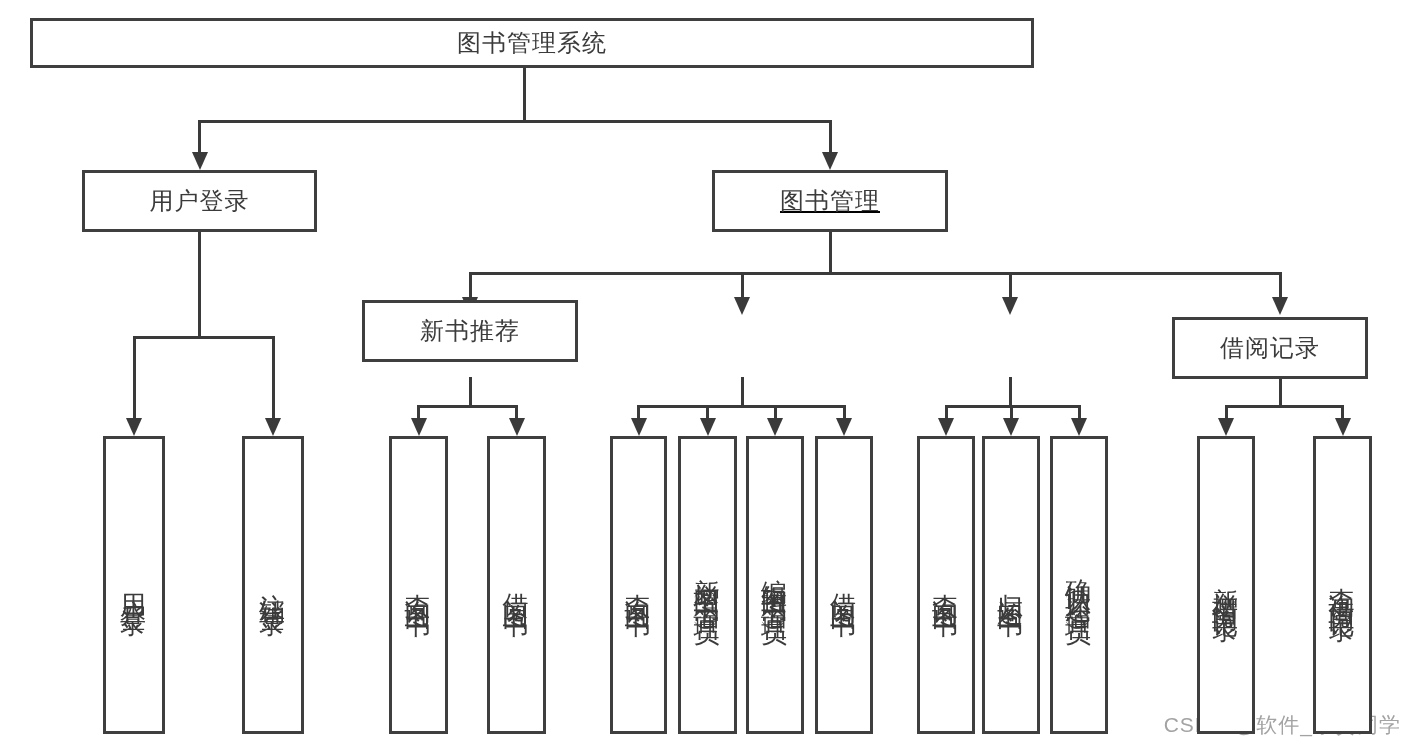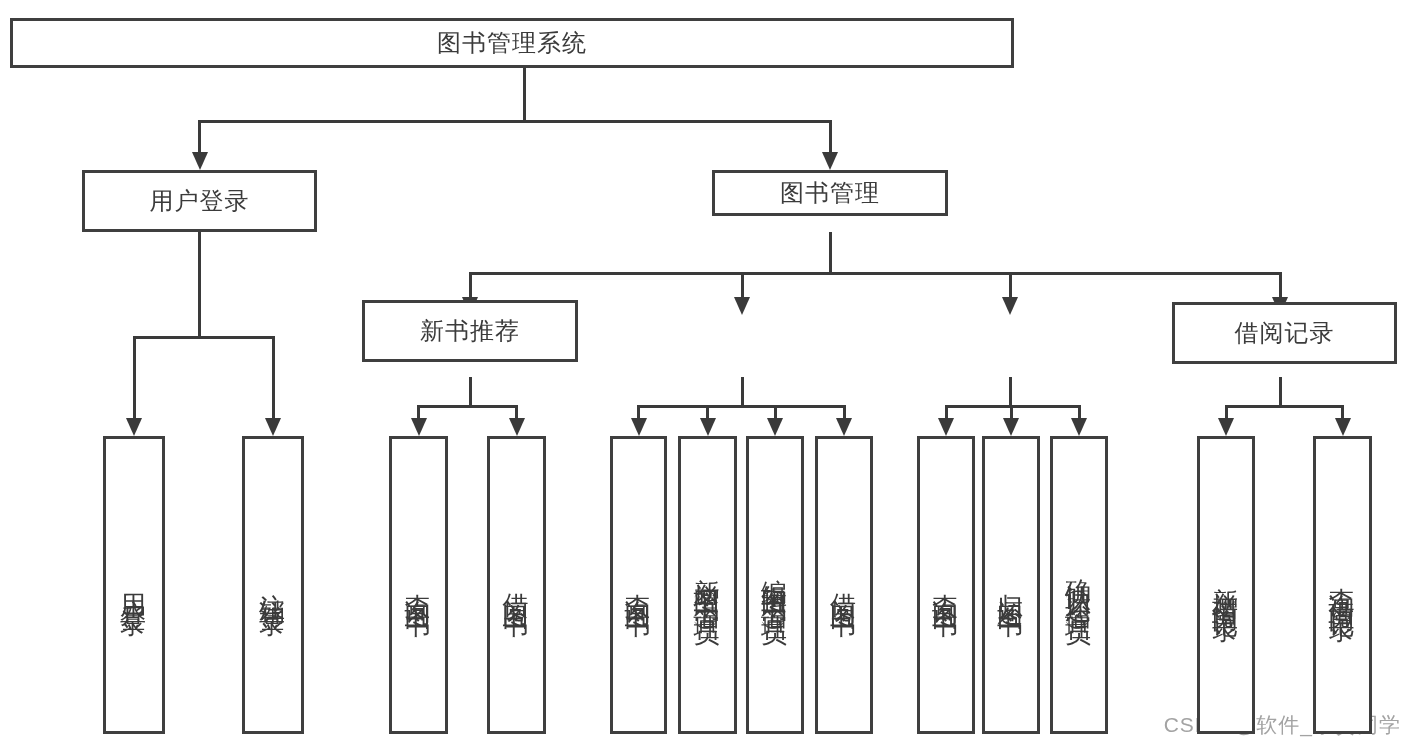--- a/index.html
+++ b/index.html
@@ -110,33 +110,33 @@
     <div class="edge-line" style="left: 1009.5px; top: 405px; width: 3px; height: 13px; background: rgb(58, 58, 58);"></div>
     <div class="arrowhead" style="left: 1003px; top: 418px; border-top-color: rgb(58, 58, 58);"></div>
     <div class="edge-line" style="left: 1077.5px; top: 405px; width: 3px; height: 13px; background: rgb(58, 58, 58);"></div>
     <div class="arrowhead" style="left: 1071px; top: 418px; border-top-color: rgb(58, 58, 58);"></div>
     <div class="edge-line" style="left: 1278.5px; top: 377px; width: 3px; height: 28px; background: rgb(58, 58, 58);"></div>
     <div class="edge-line" style="left: 1224.5px; top: 405px; width: 119.5px; height: 3px; background: rgb(58, 58, 58);"></div>
     <div class="edge-line" style="left: 1224.5px; top: 405px; width: 3px; height: 13px; background: rgb(58, 58, 58);"></div>
     <div class="arrowhead" style="left: 1218px; top: 418px; border-top-color: rgb(58, 58, 58);"></div>
     <div class="edge-line" style="left: 1341px; top: 405px; width: 3px; height: 13px; background: rgb(58, 58, 58);"></div>
     <div class="arrowhead" style="left: 1334.5px; top: 418px; border-top-color: rgb(58, 58, 58);"></div>
-    <div class="node horizontal" style="left: 10px; top: 18px; width: 1004px; height: 50px; border-color: rgb(63, 63, 63); background: rgb(255, 255, 255);">
+    <div class="node horizontal" style="left: 30px; top: 18px; width: 1004px; height: 50px; border-color: rgb(63, 63, 63); background: rgb(255, 255, 255);">
       <span class="node-label" style="color: rgb(59, 59, 59);">图书管理系统</span>
     </div>
     <div class="node horizontal" style="left: 82px; top: 170px; width: 235px; height: 62px; border-color: rgb(63, 63, 63); background: rgb(255, 255, 255);">
       <span class="node-label" style="color: rgb(59, 59, 59);">用户登录</span>
     </div>
-    <div class="node horizontal" style="left: 712px; top: 170px; width: 236px; height: 46px; border-color: rgb(63, 63, 63); background: rgb(255, 255, 255);">
+    <div class="node horizontal" style="left: 712px; top: 170px; width: 236px; height: 62px; border-color: rgb(63, 63, 63); background: rgb(255, 255, 255); text-decoration: underline;">
       <span class="node-label" style="color: rgb(59, 59, 59);">图书管理</span>
     </div>
     <div class="node horizontal" style="left: 362px; top: 300px; width: 216px; height: 62px; border-color: rgb(63, 63, 63); background: rgb(255, 255, 255);">
       <span class="node-label" style="color: rgb(59, 59, 59);">新书推荐</span>
     </div>
-    <div class="node horizontal" style="left: 1172px; top: 302px; width: 225px; height: 62px; border-color: rgb(63, 63, 63); background: rgb(255, 255, 255);">
+    <div class="node horizontal" style="left: 1172px; top: 317px; width: 196px; height: 62px; border-color: rgb(63, 63, 63); background: rgb(255, 255, 255);">
       <span class="node-label" style="color: rgb(59, 59, 59);">借阅记录</span>
     </div>
     <div class="node vertical" style="left: 103px; top: 436px; width: 62px; height: 298px; border-color: rgb(63, 63, 63); background: rgb(255, 255, 255);">
       <span class="node-label" style="color: rgb(59, 59, 59);">用户登录</span>
     </div>
     <div class="node vertical" style="left: 242px; top: 436px; width: 62px; height: 298px; border-color: rgb(63, 63, 63); background: rgb(255, 255, 255);">
       <span class="node-label" style="color: rgb(59, 59, 59);">注销登录</span>
     </div>
     <div class="node vertical" style="left: 389px; top: 436px; width: 59px; height: 298px; border-color: rgb(63, 63, 63); background: rgb(255, 255, 255);">
       <span class="node-label" style="color: rgb(59, 59, 59);">查询图书</span>

